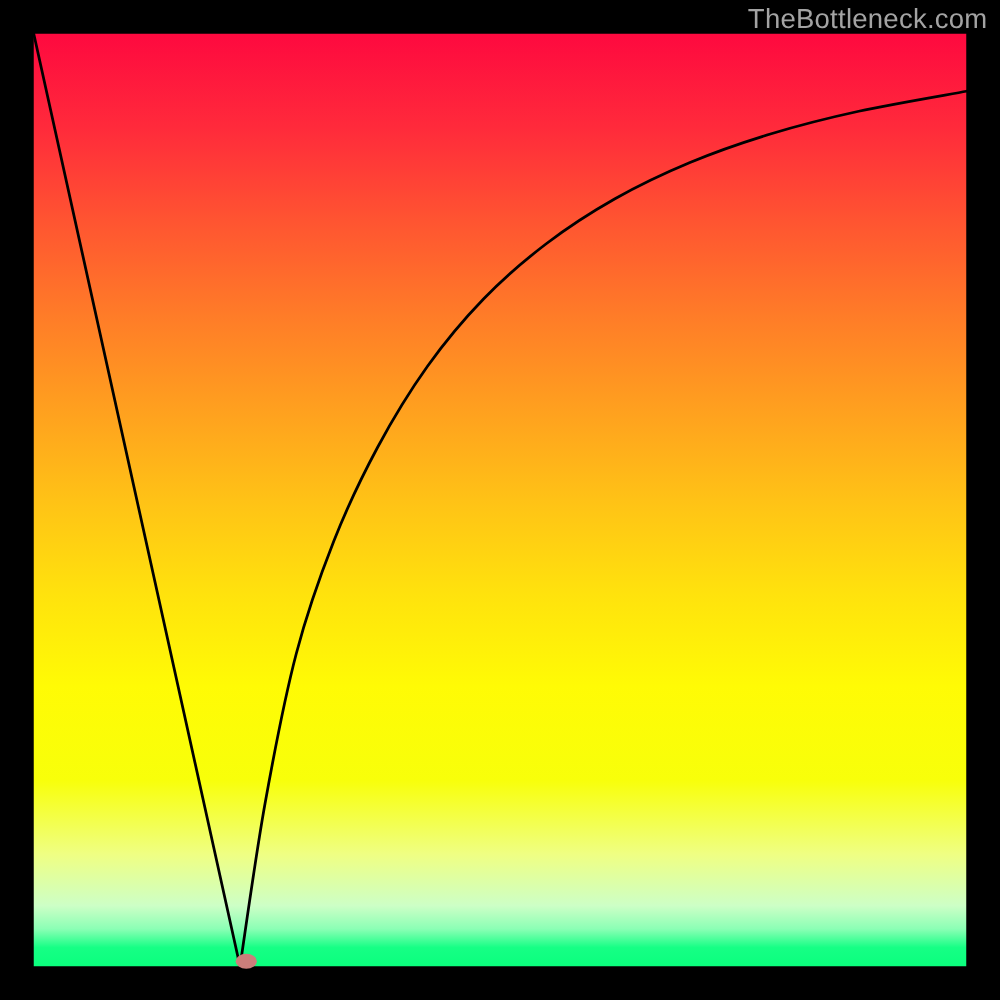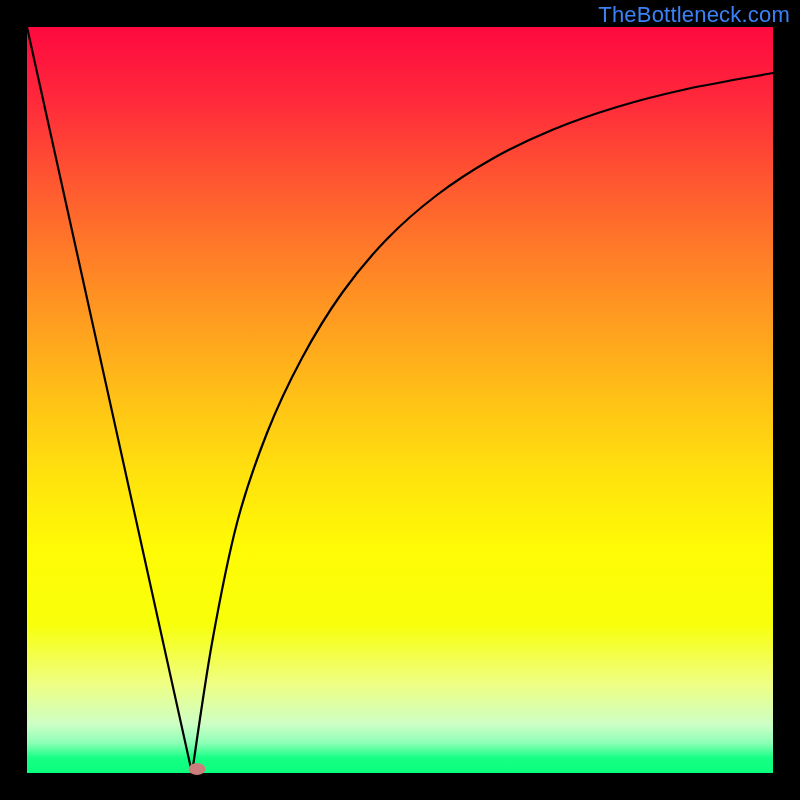--- a/index.html
+++ b/index.html
@@ -39,21 +39,21 @@
     left: 27px;
     top: 27px;
     width: 746px;
     height: 746px;
     overflow: visible;
   }
   .watermark {
     position: absolute;
     top: 2px;
     right: 10px;
-    color: #3b82f6;
+    color: #a3a3a3;
     font-size: 22px;
     font-weight: 400;
     letter-spacing: 0.2px;
   }
   .marker {
     position: absolute;
     width: 17px;
     height: 12px;
     border-radius: 50% / 50%;
     background: #cb7e7b;

